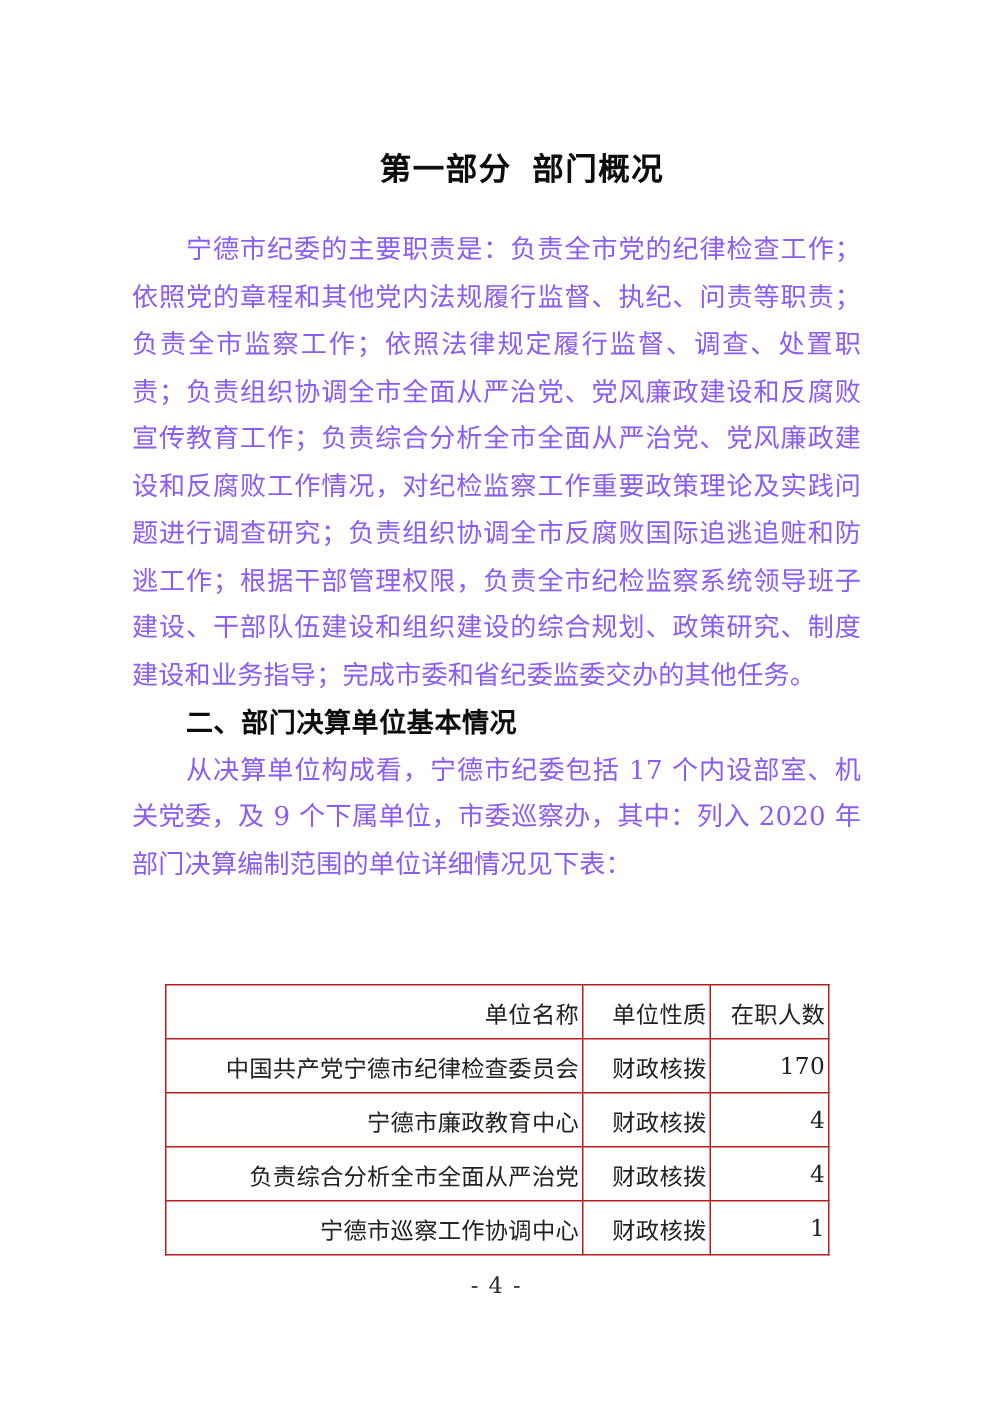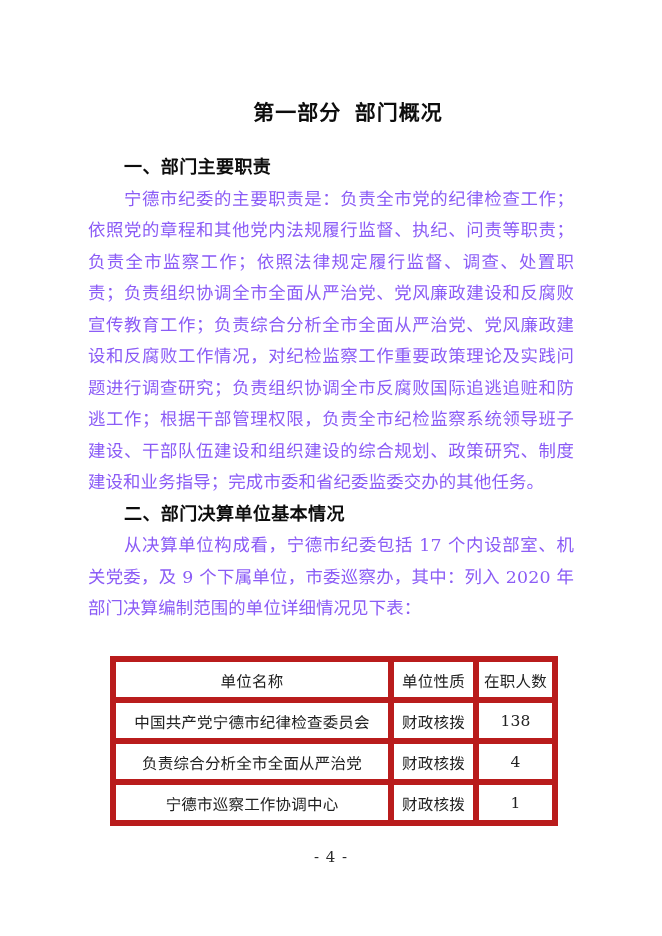--- a/index.html
+++ b/index.html
@@ -81,24 +81,24 @@
     font-size: 15.5px;
     color: #222222;
   }
 
   table.unit-table col.c-name  { width: 278px; }
   table.unit-table col.c-type  { width: 85px;  }
   table.unit-table col.c-count { width: 79px;  }
 
   table.unit-table th,
   table.unit-table td {
-    border: 6px solid #b91c1c;
+    border: 1px solid #b91c1c;
     height: 35px;
     padding: 0 2px;
-    text-align: center;
+    text-align: right;
     vertical-align: middle;
     font-weight: normal;
     letter-spacing: 0.2px;
     white-space: nowrap;
   }
 
   table.unit-table td.num {
     font-family: "DejaVu Serif", "Liberation Serif", serif;
     font-size: 15.5px;
   }
@@ -118,21 +118,20 @@
 </style>
 </head>
 <body>
 
 <div id="page">
 
   <div class="doc-title">第一部分  部门概况</div>
 
   <div class="content">
 
-    <h2 class="section-heading">一、部门主要职责</h2>
 
     <p class="para">宁德市纪委的主要职责是：负责全市党的纪律检查工作；依照党的章程和其他党内法规履行监督、执纪、问责等职责；负责全市监察工作；依照法律规定履行监督、调查、处置职责；负责组织协调全市全面从严治党、党风廉政建设和反腐败宣传教育工作；负责综合分析全市全面从严治党、党风廉政建设和反腐败工作情况，对纪检监察工作重要政策理论及实践问题进行调查研究；负责组织协调全市反腐败国际追逃追赃和防逃工作；根据干部管理权限，负责全市纪检监察系统领导班子建设、干部队伍建设和组织建设的综合规划、政策研究、制度建设和业务指导；完成市委和省纪委监委交办的其他任务。</p>
 
     <h2 class="section-heading">二、部门决算单位基本情况</h2>
 
     <p class="para">从决算单位构成看，宁德市纪委包括 17 个内设部室、机关党委，及 9 个下属单位，市委巡察办，其中：列入 2020 年部门决算编制范围的单位详细情况见下表：</p>
 
   </div>
 
   <div class="table-wrap">
@@ -146,21 +145,26 @@
         <tr>
           <th>单位名称</th>
           <th>单位性质</th>
           <th>在职人数</th>
         </tr>
       </thead>
       <tbody>
         <tr>
           <td>中国共产党宁德市纪律检查委员会</td>
           <td>财政核拨</td>
-          <td class="num">138</td>
+          <td class="num">170</td>
+        </tr>
+        <tr>
+          <td>宁德市廉政教育中心</td>
+          <td>财政核拨</td>
+          <td class="num">4</td>
         </tr>
         <tr>
           <td>负责综合分析全市全面从严治党</td>
           <td>财政核拨</td>
           <td class="num">4</td>
         </tr>
         <tr>
           <td>宁德市巡察工作协调中心</td>
           <td>财政核拨</td>
           <td class="num">1</td>

